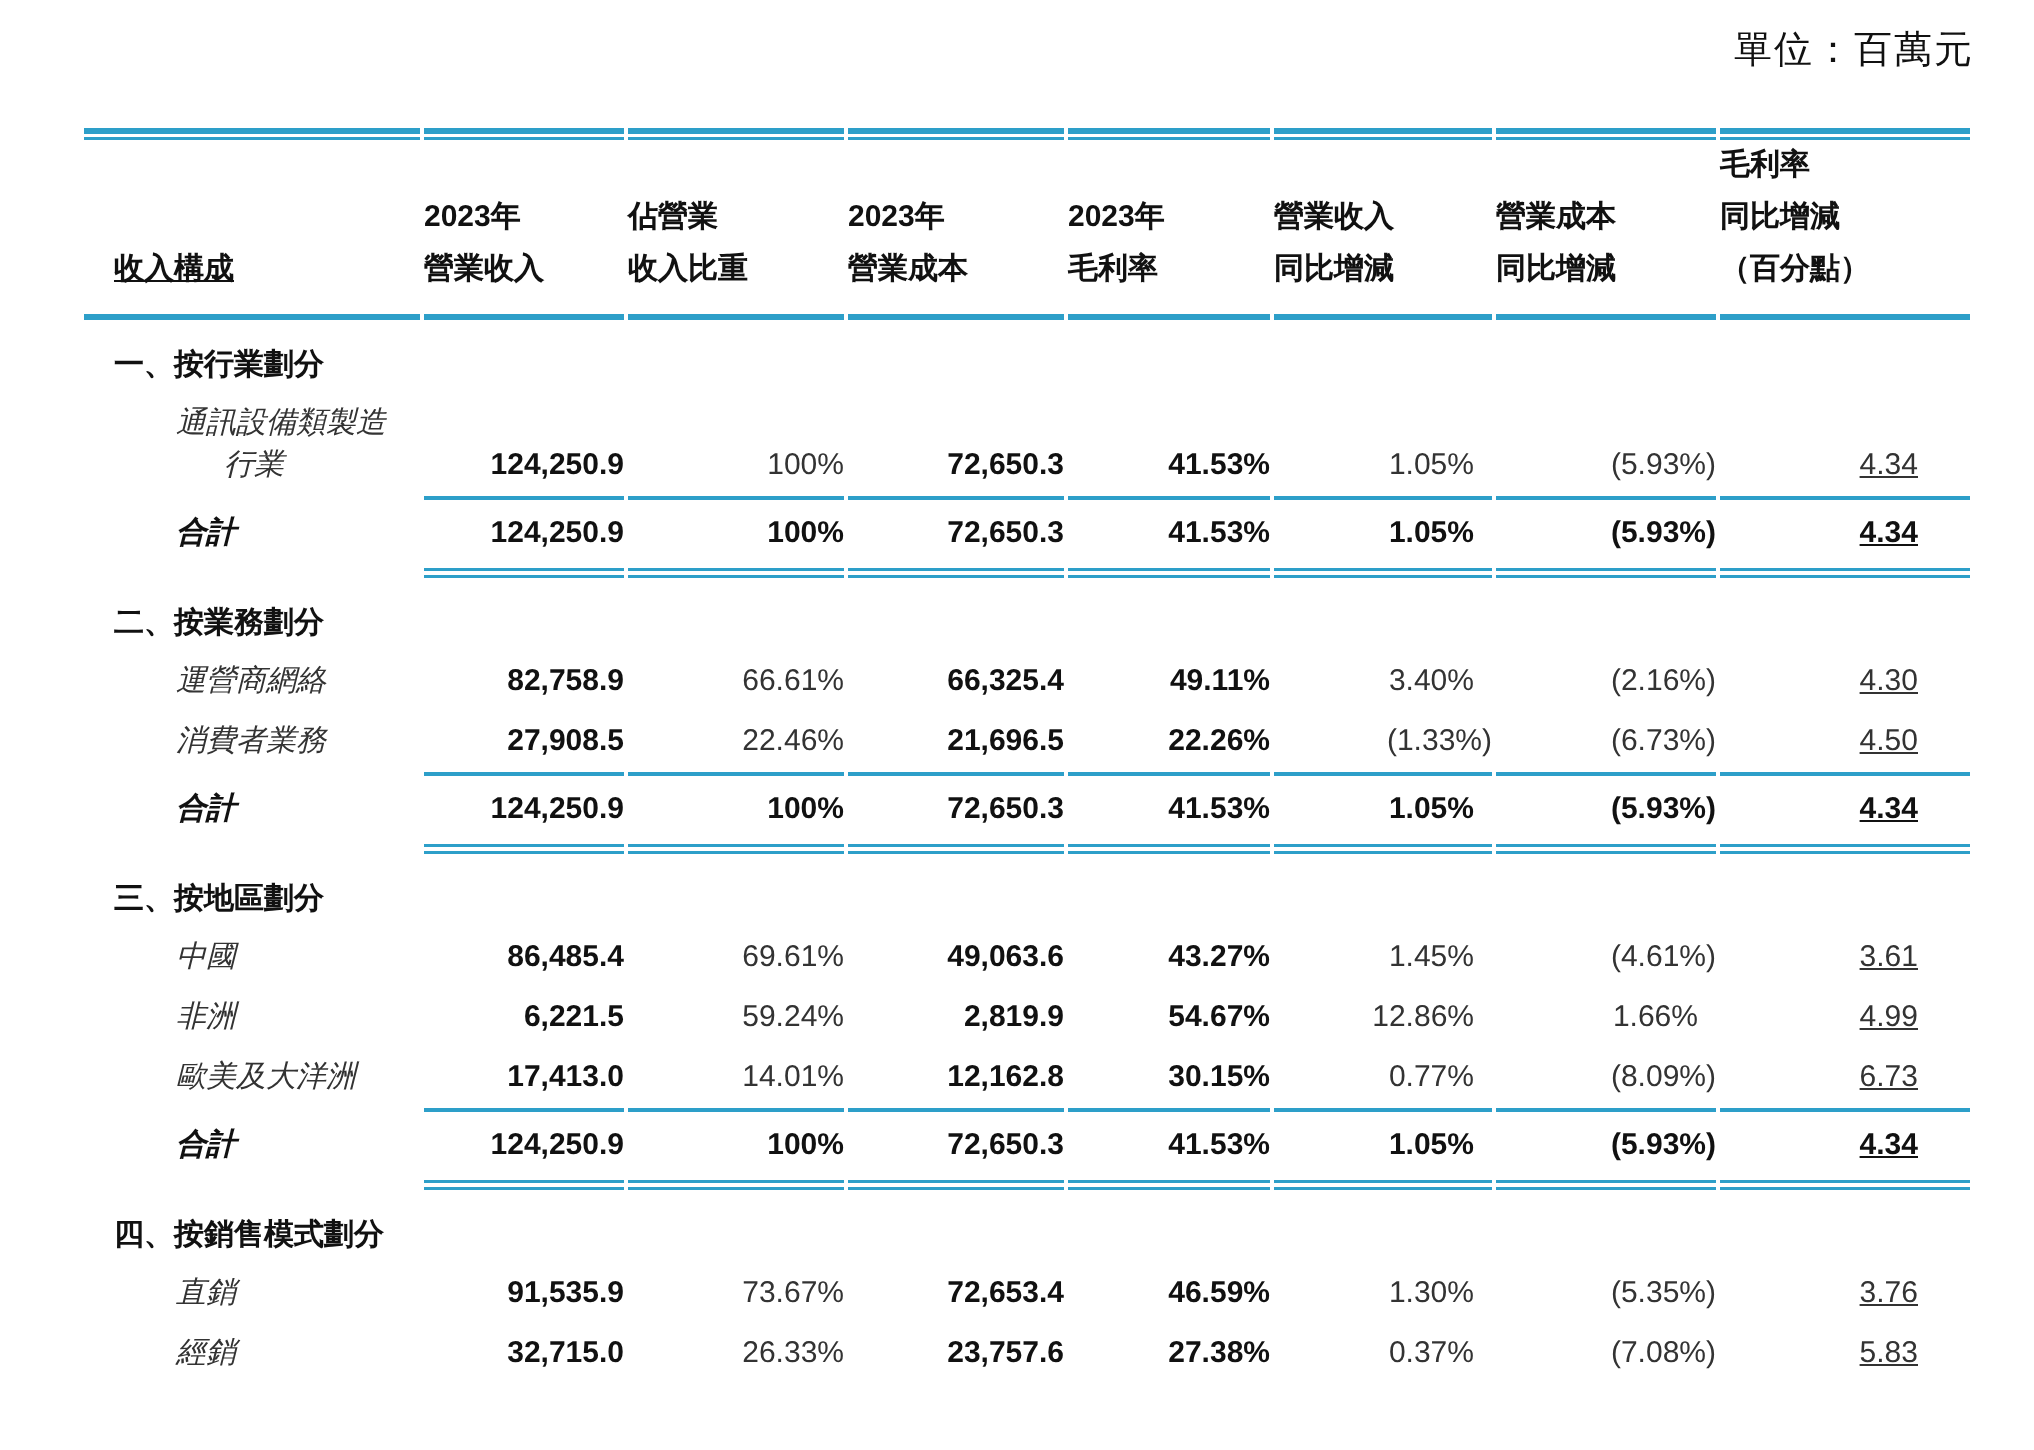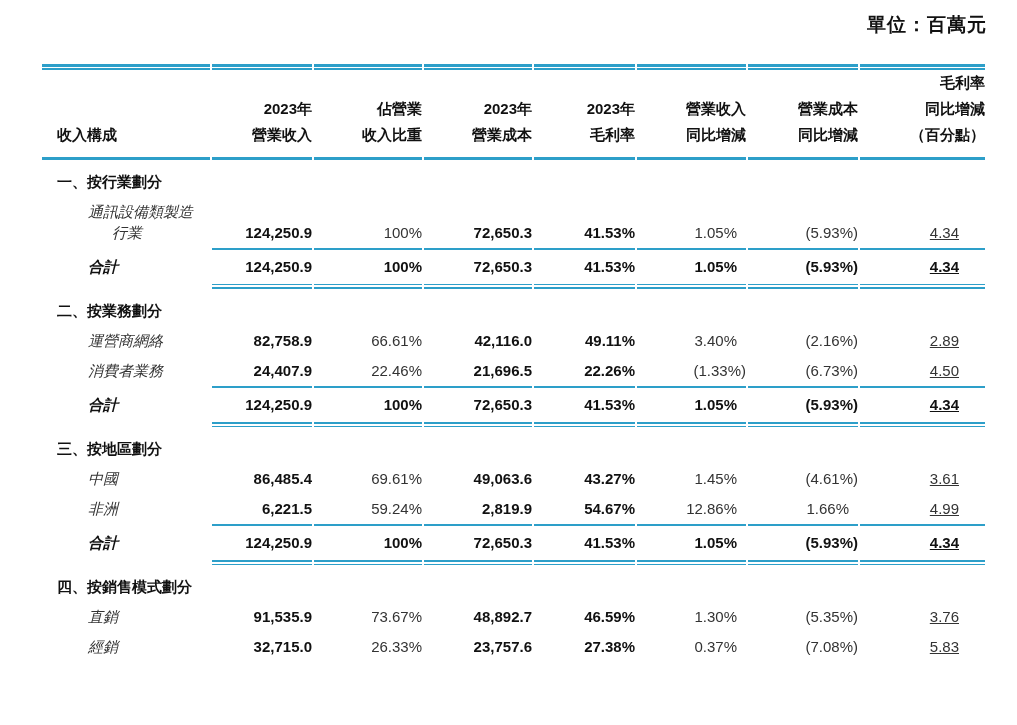--- a/index.html
+++ b/index.html
@@ -7,44 +7,44 @@
   html,body { margin:0; padding:0; background:var(--bg); }
   body {
     font-family:"Liberation Sans","DejaVu Sans",sans-serif;
     color:var(--ink);
     width:1017px; height:725px; overflow:hidden;
   }
   .page { padding:12px 30px 0 40px; }
 
   .unit-label {
     text-align:right;
-    font-size:19px; font-weight:700; color:var(--ink-strong);
+    font-size:19px; font-weight:400; color:var(--ink-strong);
     letter-spacing:1px;
     margin-bottom:26px;
   }
 
   table.fin {
     table-layout:fixed;
     border-collapse:separate;
     border-spacing:2px 0;
     width:947px;
     font-size:15px;
   }
   col.c0{width:168px;} col.c1{width:100px;} col.c2{width:108px;} col.c3{width:108px;}
   col.c4{width:101px;} col.c5{width:109px;} col.c6{width:110px;} col.c7{width:125px;}
 
   th, td { margin:0; }
 
   
   th {
-    vertical-align:bottom; text-align:right;
+    vertical-align:bottom; text-align:left;
     font-weight:700; color:var(--ink-strong);
     padding:0 0 9px 0; line-height:26px;
   }
-  th.label { text-align:left; padding-left:15px; }
+  th.label { text-align:left; padding-left:15px;text-decoration:underline; }
   th .line { display:block; }
 
   
   tr.rule td { padding:0; font-size:0; line-height:0; }
   td.rt { height:6px; background:linear-gradient(to bottom,var(--accent) 0 3px,var(--bg) 3px 4.5px,var(--accent) 4.5px 6px); }
   td.rh { height:3px; background:var(--accent); }
   td.rm { height:2px; background:var(--accent); }
   td.rd { height:5px; background:linear-gradient(to bottom,var(--accent) 0 1.5px,var(--bg) 1.5px 3.5px,var(--accent) 3.5px 5px); }
   td.blank { background:transparent; }
 
@@ -186,29 +186,29 @@
           <td class="rd"></td>
     </tr>
 
     <tr>
       <td class="section-title" colspan="8">二、按業務劃分</td>
     </tr>
     <tr>
       <td class="label">運營商網絡</td>
       <td class="num strong">82,758.9</td>
       <td class="num">66.61%</td>
-      <td class="num strong">42,116.0</td>
+      <td class="num strong">66,325.4</td>
       <td class="num strong">49.11%</td>
       <td class="num np">3.40%</td>
       <td class="num">(2.16%)</td>
-      <td class="num pr">2.89</td>
+      <td class="num pr">4.30</td>
     </tr>
     <tr>
       <td class="label">消費者業務</td>
-      <td class="num strong">24,407.9</td>
+      <td class="num strong">27,908.5</td>
       <td class="num">22.46%</td>
       <td class="num strong">21,696.5</td>
       <td class="num strong">22.26%</td>
       <td class="num">(1.33%)</td>
       <td class="num">(6.73%)</td>
       <td class="num pr">4.50</td>
     </tr>
     <tr class="rule">
       <td class="blank"></td>
           <td class="rm"></td>
@@ -256,20 +256,30 @@
     <tr>
       <td class="label">非洲</td>
       <td class="num strong">6,221.5</td>
       <td class="num">59.24%</td>
       <td class="num strong">2,819.9</td>
       <td class="num strong">54.67%</td>
       <td class="num np">12.86%</td>
       <td class="num np">1.66%</td>
       <td class="num pr">4.99</td>
     </tr>
+    <tr>
+      <td class="label">歐美及大洋洲</td>
+      <td class="num strong">17,413.0</td>
+      <td class="num">14.01%</td>
+      <td class="num strong">12,162.8</td>
+      <td class="num strong">30.15%</td>
+      <td class="num np">0.77%</td>
+      <td class="num">(8.09%)</td>
+      <td class="num pr">6.73</td>
+    </tr>
     <tr class="rule">
       <td class="blank"></td>
           <td class="rm"></td>
           <td class="rm"></td>
           <td class="rm"></td>
           <td class="rm"></td>
           <td class="rm"></td>
           <td class="rm"></td>
           <td class="rm"></td>
     </tr>
@@ -294,21 +304,21 @@
           <td class="rd"></td>
     </tr>
 
     <tr>
       <td class="section-title" colspan="8">四、按銷售模式劃分</td>
     </tr>
     <tr>
       <td class="label">直銷</td>
       <td class="num strong">91,535.9</td>
       <td class="num">73.67%</td>
-      <td class="num strong">48,892.7</td>
+      <td class="num strong">72,653.4</td>
       <td class="num strong">46.59%</td>
       <td class="num np">1.30%</td>
       <td class="num">(5.35%)</td>
       <td class="num pr">3.76</td>
     </tr>
     <tr>
       <td class="label">經銷</td>
       <td class="num strong">32,715.0</td>
       <td class="num">26.33%</td>
       <td class="num strong">23,757.6</td>

